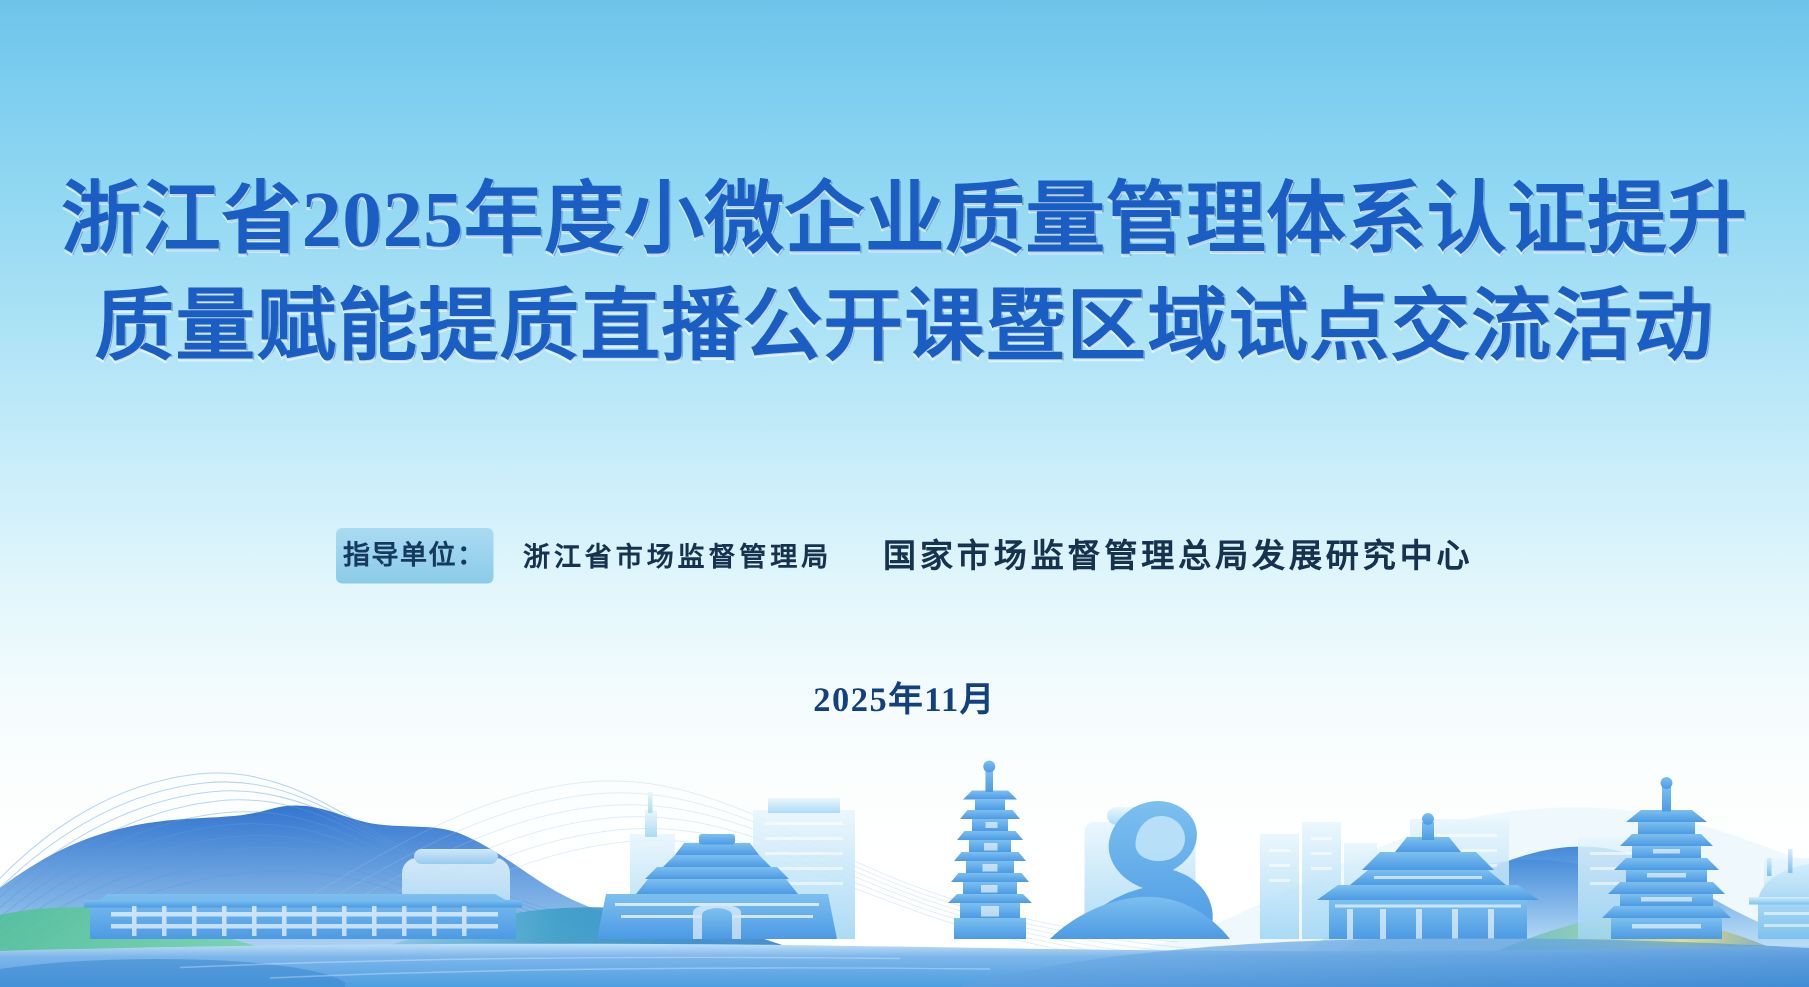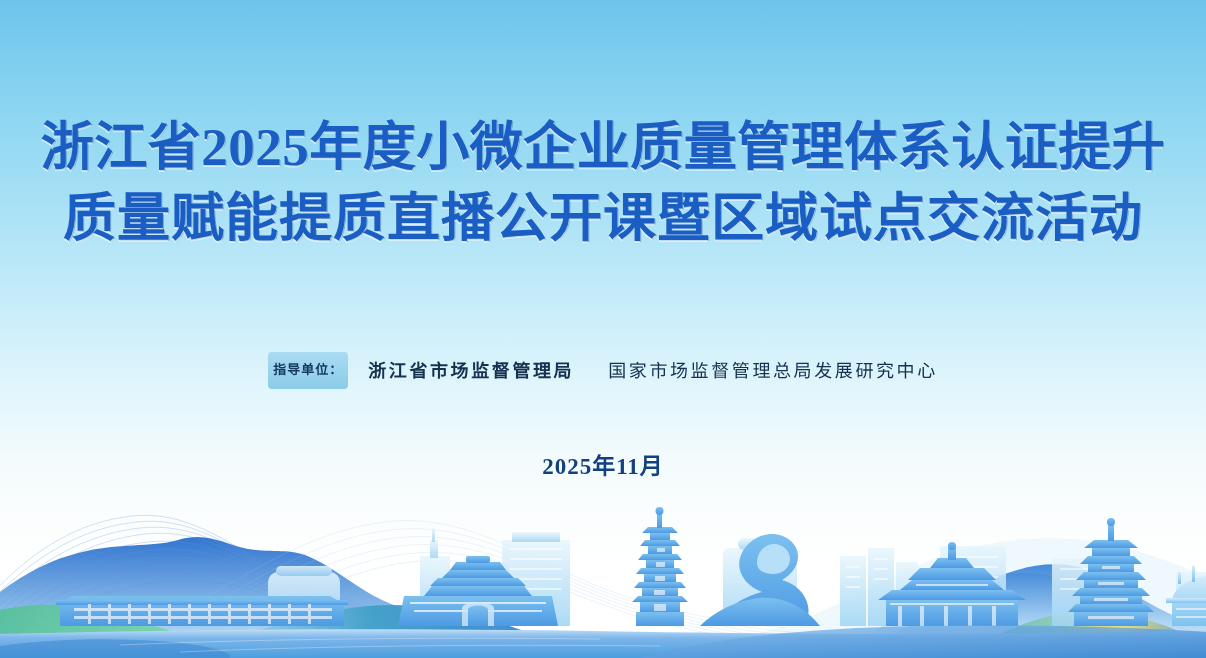--- a/index.html
+++ b/index.html
@@ -76,21 +76,21 @@
     height: 32px;
     line-height: 32px;
     white-space: nowrap;
     margin-bottom: 4px;
   }
   .org-badge {
     display: inline-block;
     background: linear-gradient(to bottom, #a9dbf2, #8ccbe8);
     border-radius: 4px;
     color: #143a5e;
-    font-size: 13px;
+    font-size: 18px;
     font-weight: bold;
     letter-spacing: 1px;
     padding: 2px 5px 3px 5px;
     vertical-align: middle;
   }
   .org-name {
     display: inline-block;
     color: #16324f;
     font-size: 18px;
     font-weight: bold;
@@ -98,22 +98,22 @@
     vertical-align: middle;
     padding-left: 20px;
   }
   .org-gap {
     display: inline-block;
     width: 34px;
   }
   .org-name2 {
     display: inline-block;
     color: #16324f;
-    font-size: 18px;
-    font-weight: normal;
+    font-size: 22px;
+    font-weight: bold;
     letter-spacing: 2.6px;
     vertical-align: middle;
   }
 
   
   .date-block {
     position: absolute;
     left: 0;
     top: 452px;
     width: 1206px;

